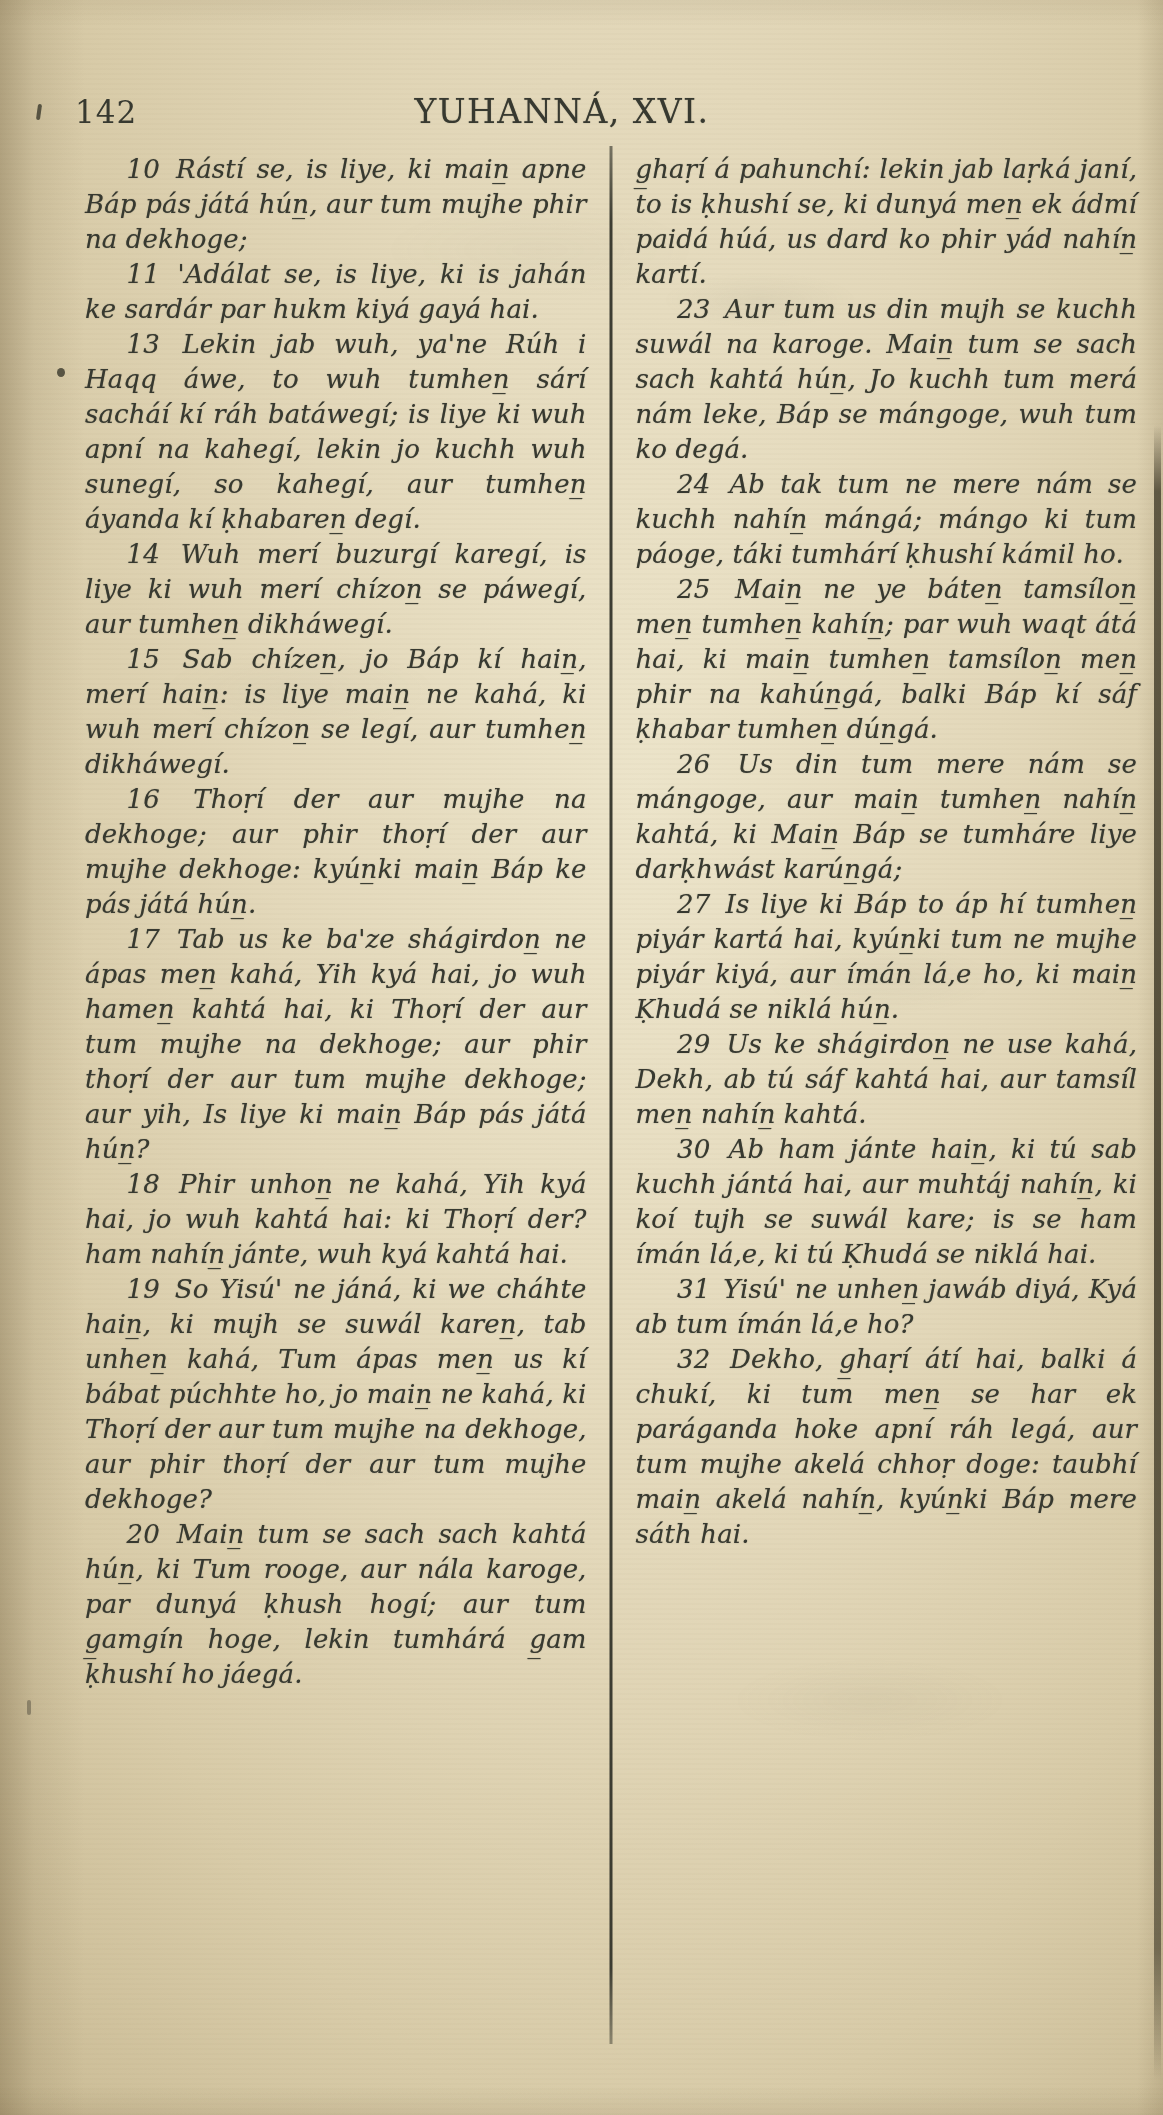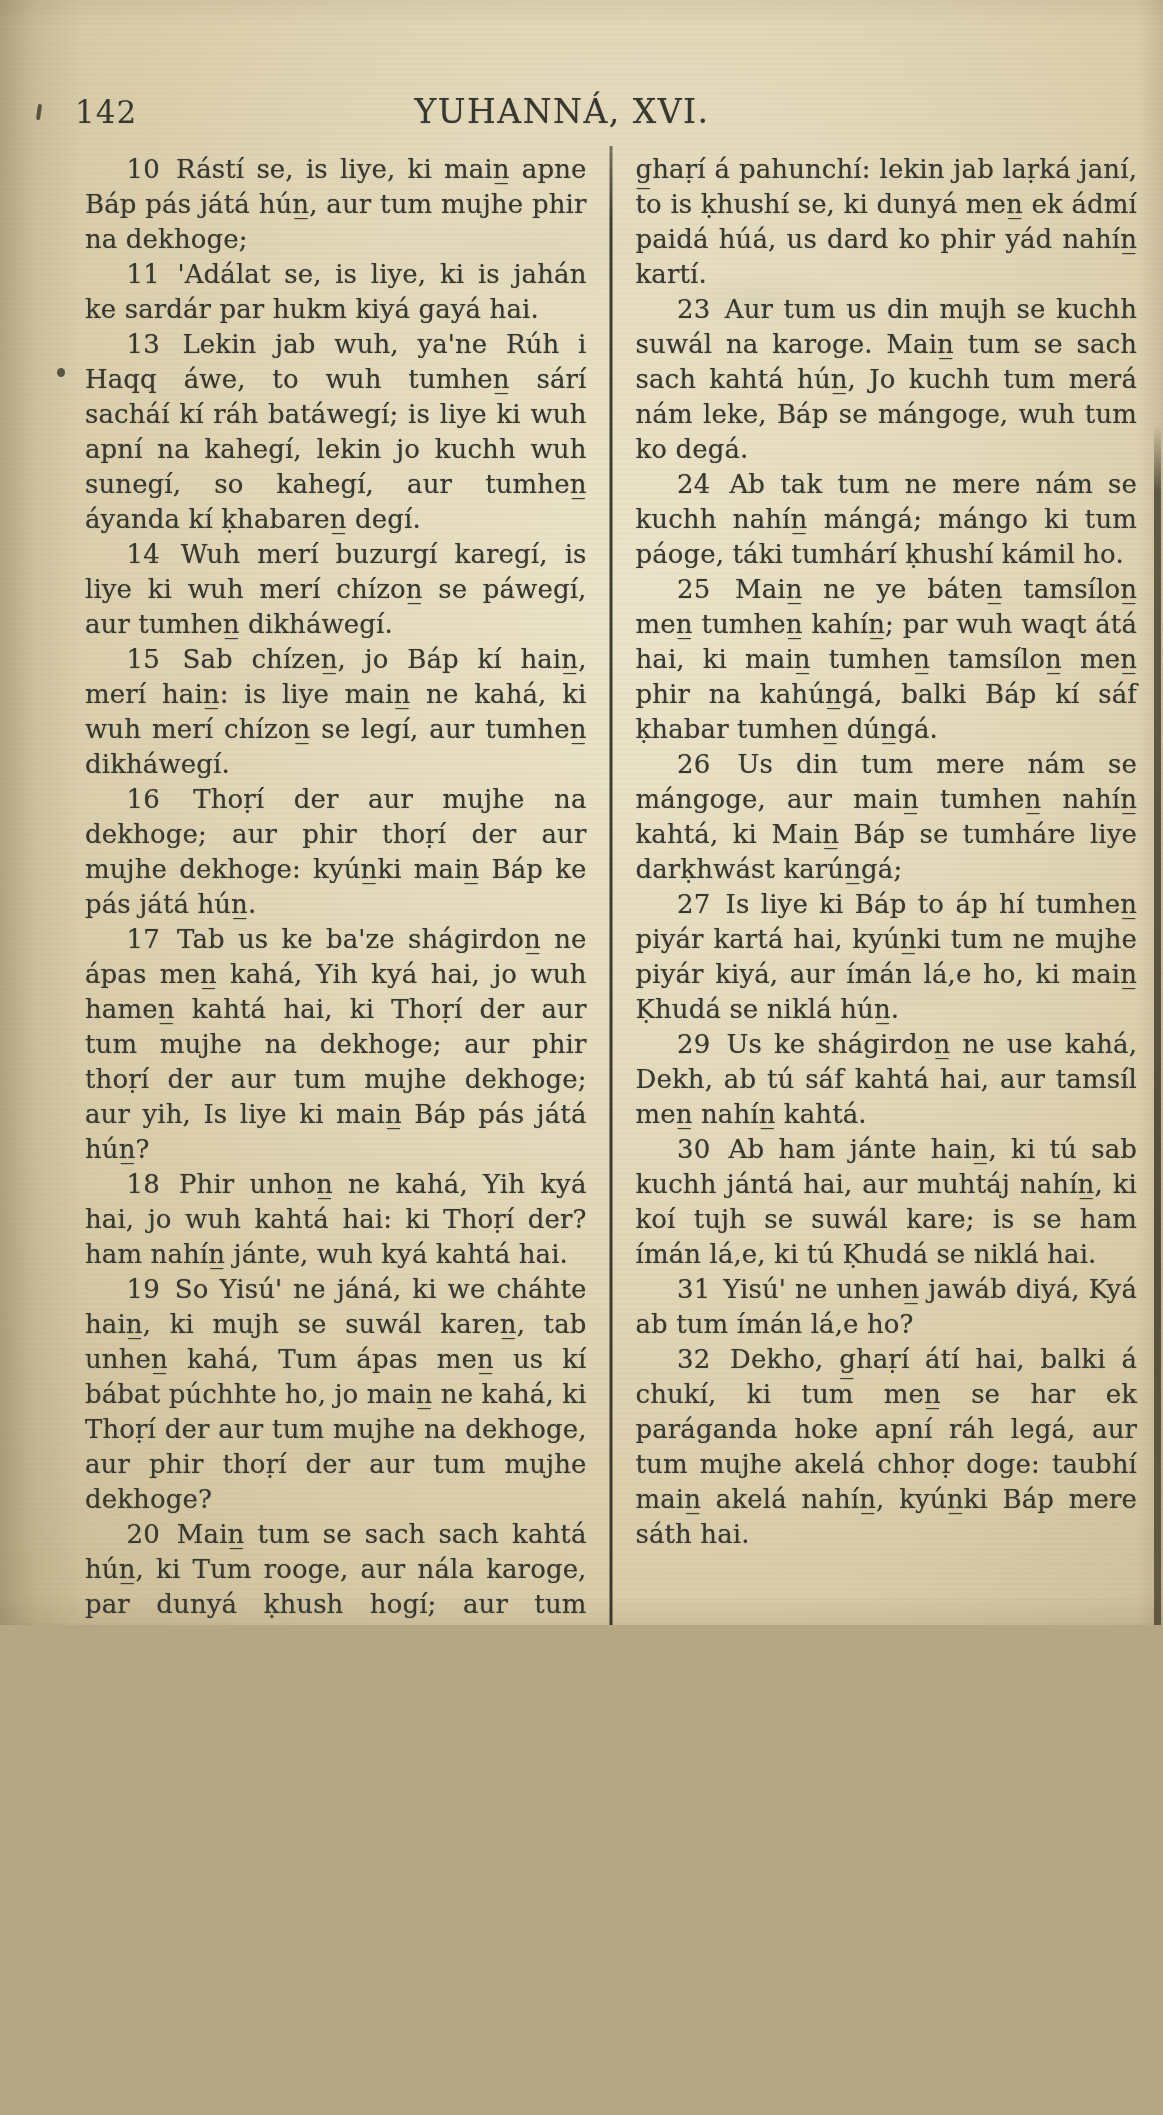--- a/index.html
+++ b/index.html
@@ -1,18 +1,18 @@
 <!DOCTYPE html>
 <html><head>
 <meta charset="utf-8">
 <style>
   html,body{margin:0;padding:0;background:#b5a684;}
   .page{
     position:relative;
-    width:1163px;height:1625px;
+    width:1163px;height:2115px;
     overflow:hidden;
     background:
       radial-gradient(ellipse at 55% 38%, #ece4ca 0%, #e3d8ba 40%, #d8cba8 72%, #cabb95 100%);
     font-family:"DejaVu Serif","Liberation Serif",serif;
     color:#373930;
   }
   
   .page::before{
     content:"";position:absolute;inset:0;pointer-events:none;
     background:
@@ -39,21 +39,21 @@
     font-size:31px;letter-spacing:1px;
   }
   .head-title{
     position:absolute;left:0;right:120px;top:0;text-align:center;
     font-size:33px;letter-spacing:1.5px;white-space:nowrap;
     text-shadow:0 0 1px rgba(55,57,48,0.5);
     margin-left:24px;
   }
   .columns{
     position:absolute;left:85px;top:152px;width:1052px;height:1900px;
-    display:flex;gap:49px;
+    display:flex;gap:49px;font-style:italic;
   }
   .col{
     flex:1 1 0;
     font-size:26px;line-height:35px;
     text-align:justify;
     letter-spacing:.1px;
     text-shadow:0 0 1px rgba(55,57,48,0.55);
   }
   .col p.verse{margin:0;text-indent:1.6em;}
   .col p.cont{text-indent:0;}

